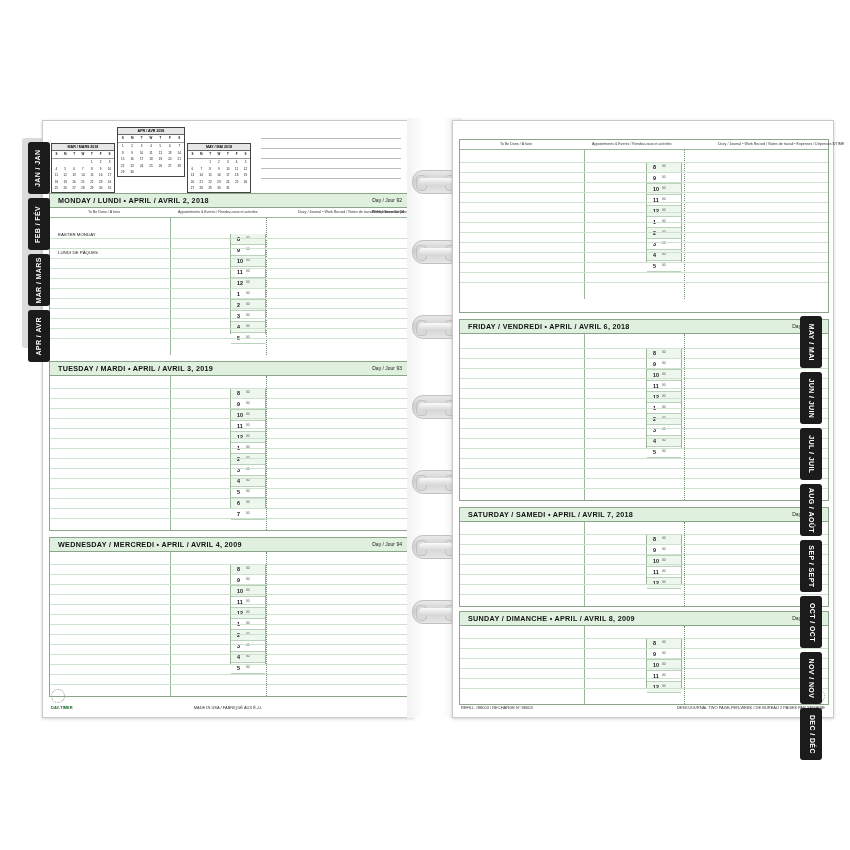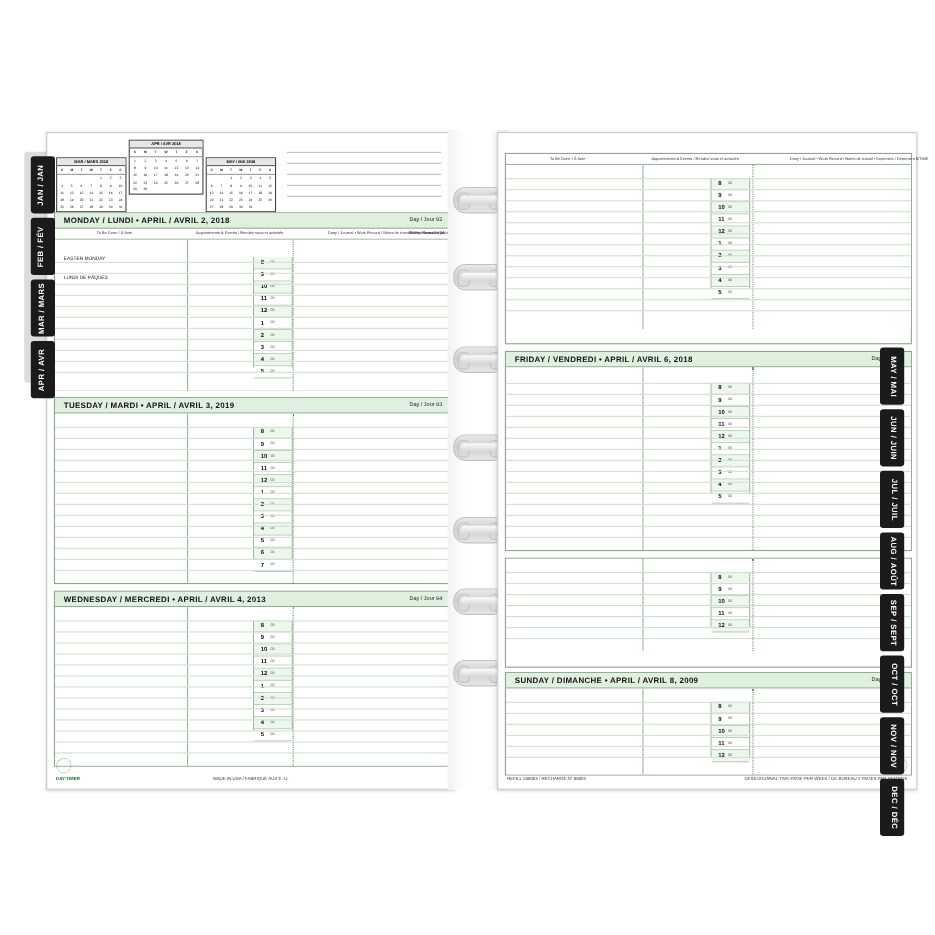--- a/index.html
+++ b/index.html
@@ -424,21 +424,21 @@
             <div class="rowline" style="top:112px;"></div>
               <div class="rowline" style="top:122px;"></div>
             <div class="rowline" style="top:132px;"></div>
               <div class="rowline" style="top:142px;"></div>
           </div>
         </div>
       </div>
 
       <div class="day" style="top:416px;height:158px;">
         <div class="day-hdr">
-          <div class="day-title">WEDNESDAY / MERCREDI  •  APRIL / AVRIL  4,  2013</div>
+          <div class="day-title">WEDNESDAY / MERCREDI  •  APRIL / AVRIL  4,  2009</div>
           <div class="day-jour">Day / Jour 94</div>
         </div>
         <div class="body" style="height:144px;">
           <div class="hours" style="left:180px;height:100px;top:12px;">
             <div class="hr">
                 <b>8</b>
                 <i>00</i>
               </div>
             <div class="hr">
                 <b>9</b>
@@ -669,20 +669,24 @@
             <div class="rowline" style="top:114px;"></div>
               <div class="rowline" style="top:124px;"></div>
             <div class="rowline" style="top:134px;"></div>
               <div class="rowline" style="top:144px;"></div>
             <div class="rowline" style="top:154px;"></div>
           </div>
         </div>
       </div>
 
       <div class="day" style="top:386px;height:98px;">
+        <div class="day-hdr">
+          <div class="day-title">SATURDAY / SAMEDI  •  APRIL / AVRIL  7,  2018</div>
+          <div class="day-jour">Day / Jour 97</div>
+        </div>
         <div class="body" style="height:84px;">
           <div class="hours" style="left:186px;height:50px;top:12px;">
             <div class="hr">
                 <b>8</b>
                 <i>00</i>
               </div>
             <div class="hr">
                 <b>9</b>
                 <i>00</i>
               </div>

